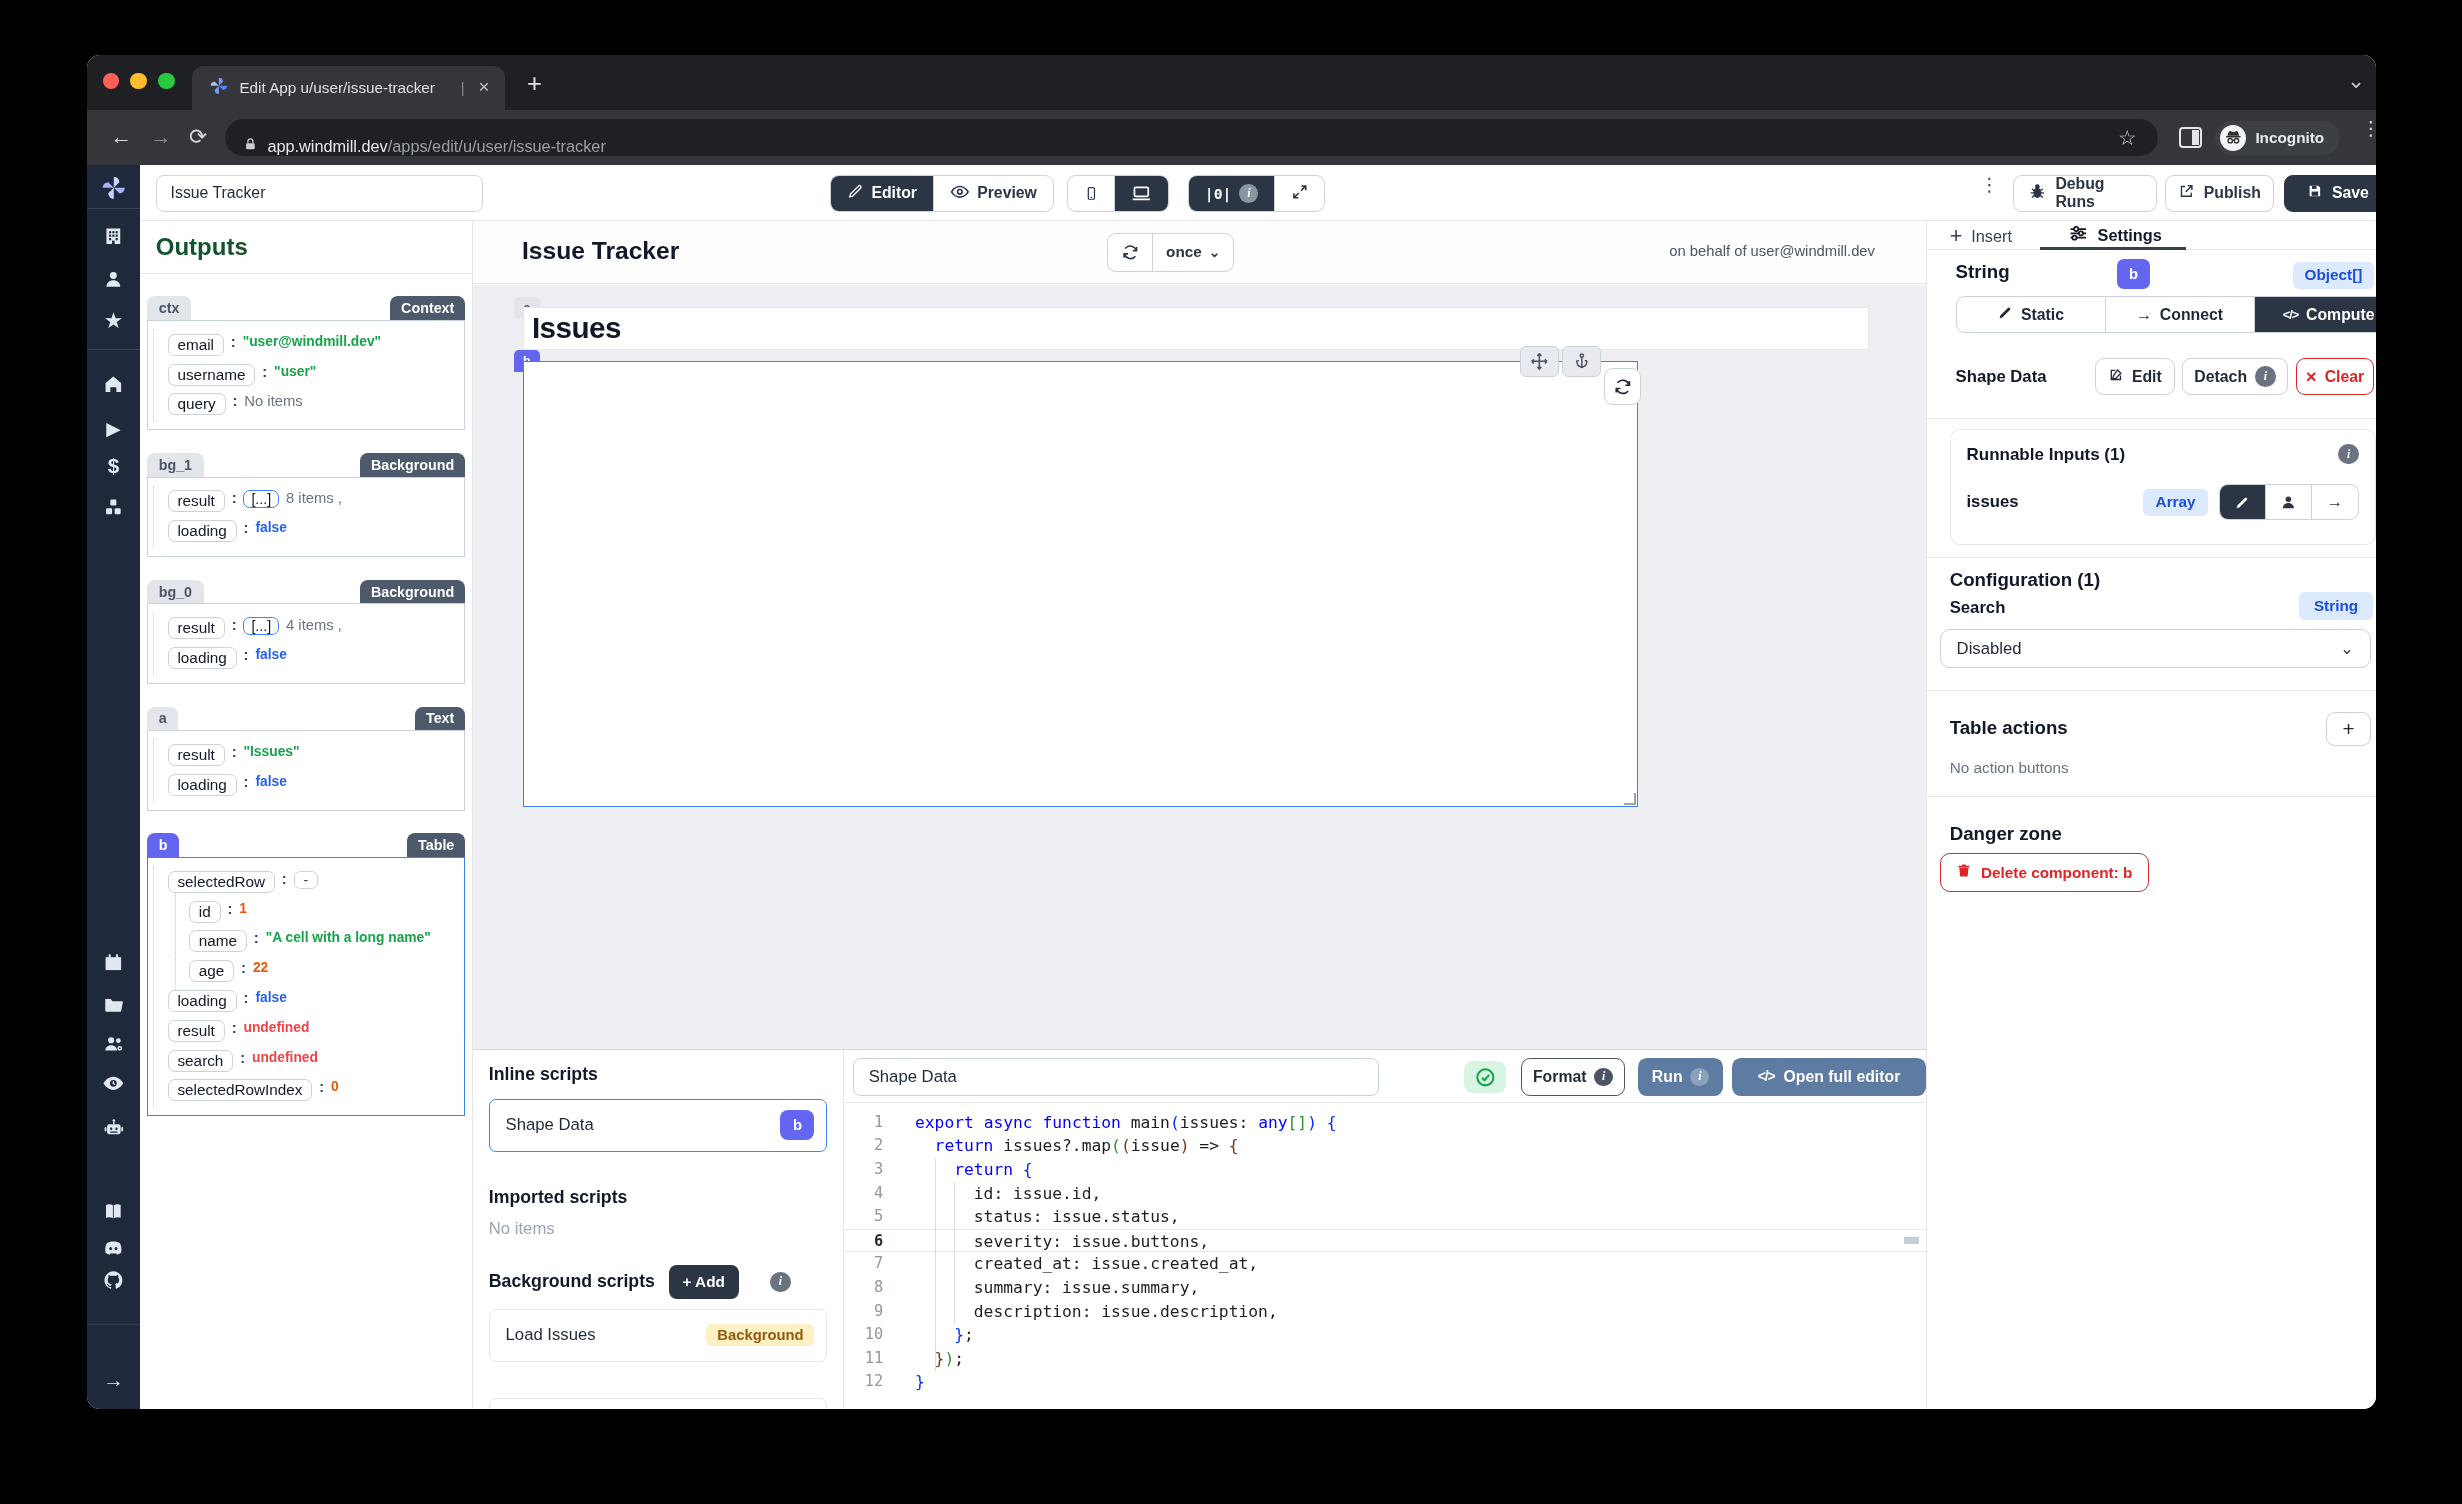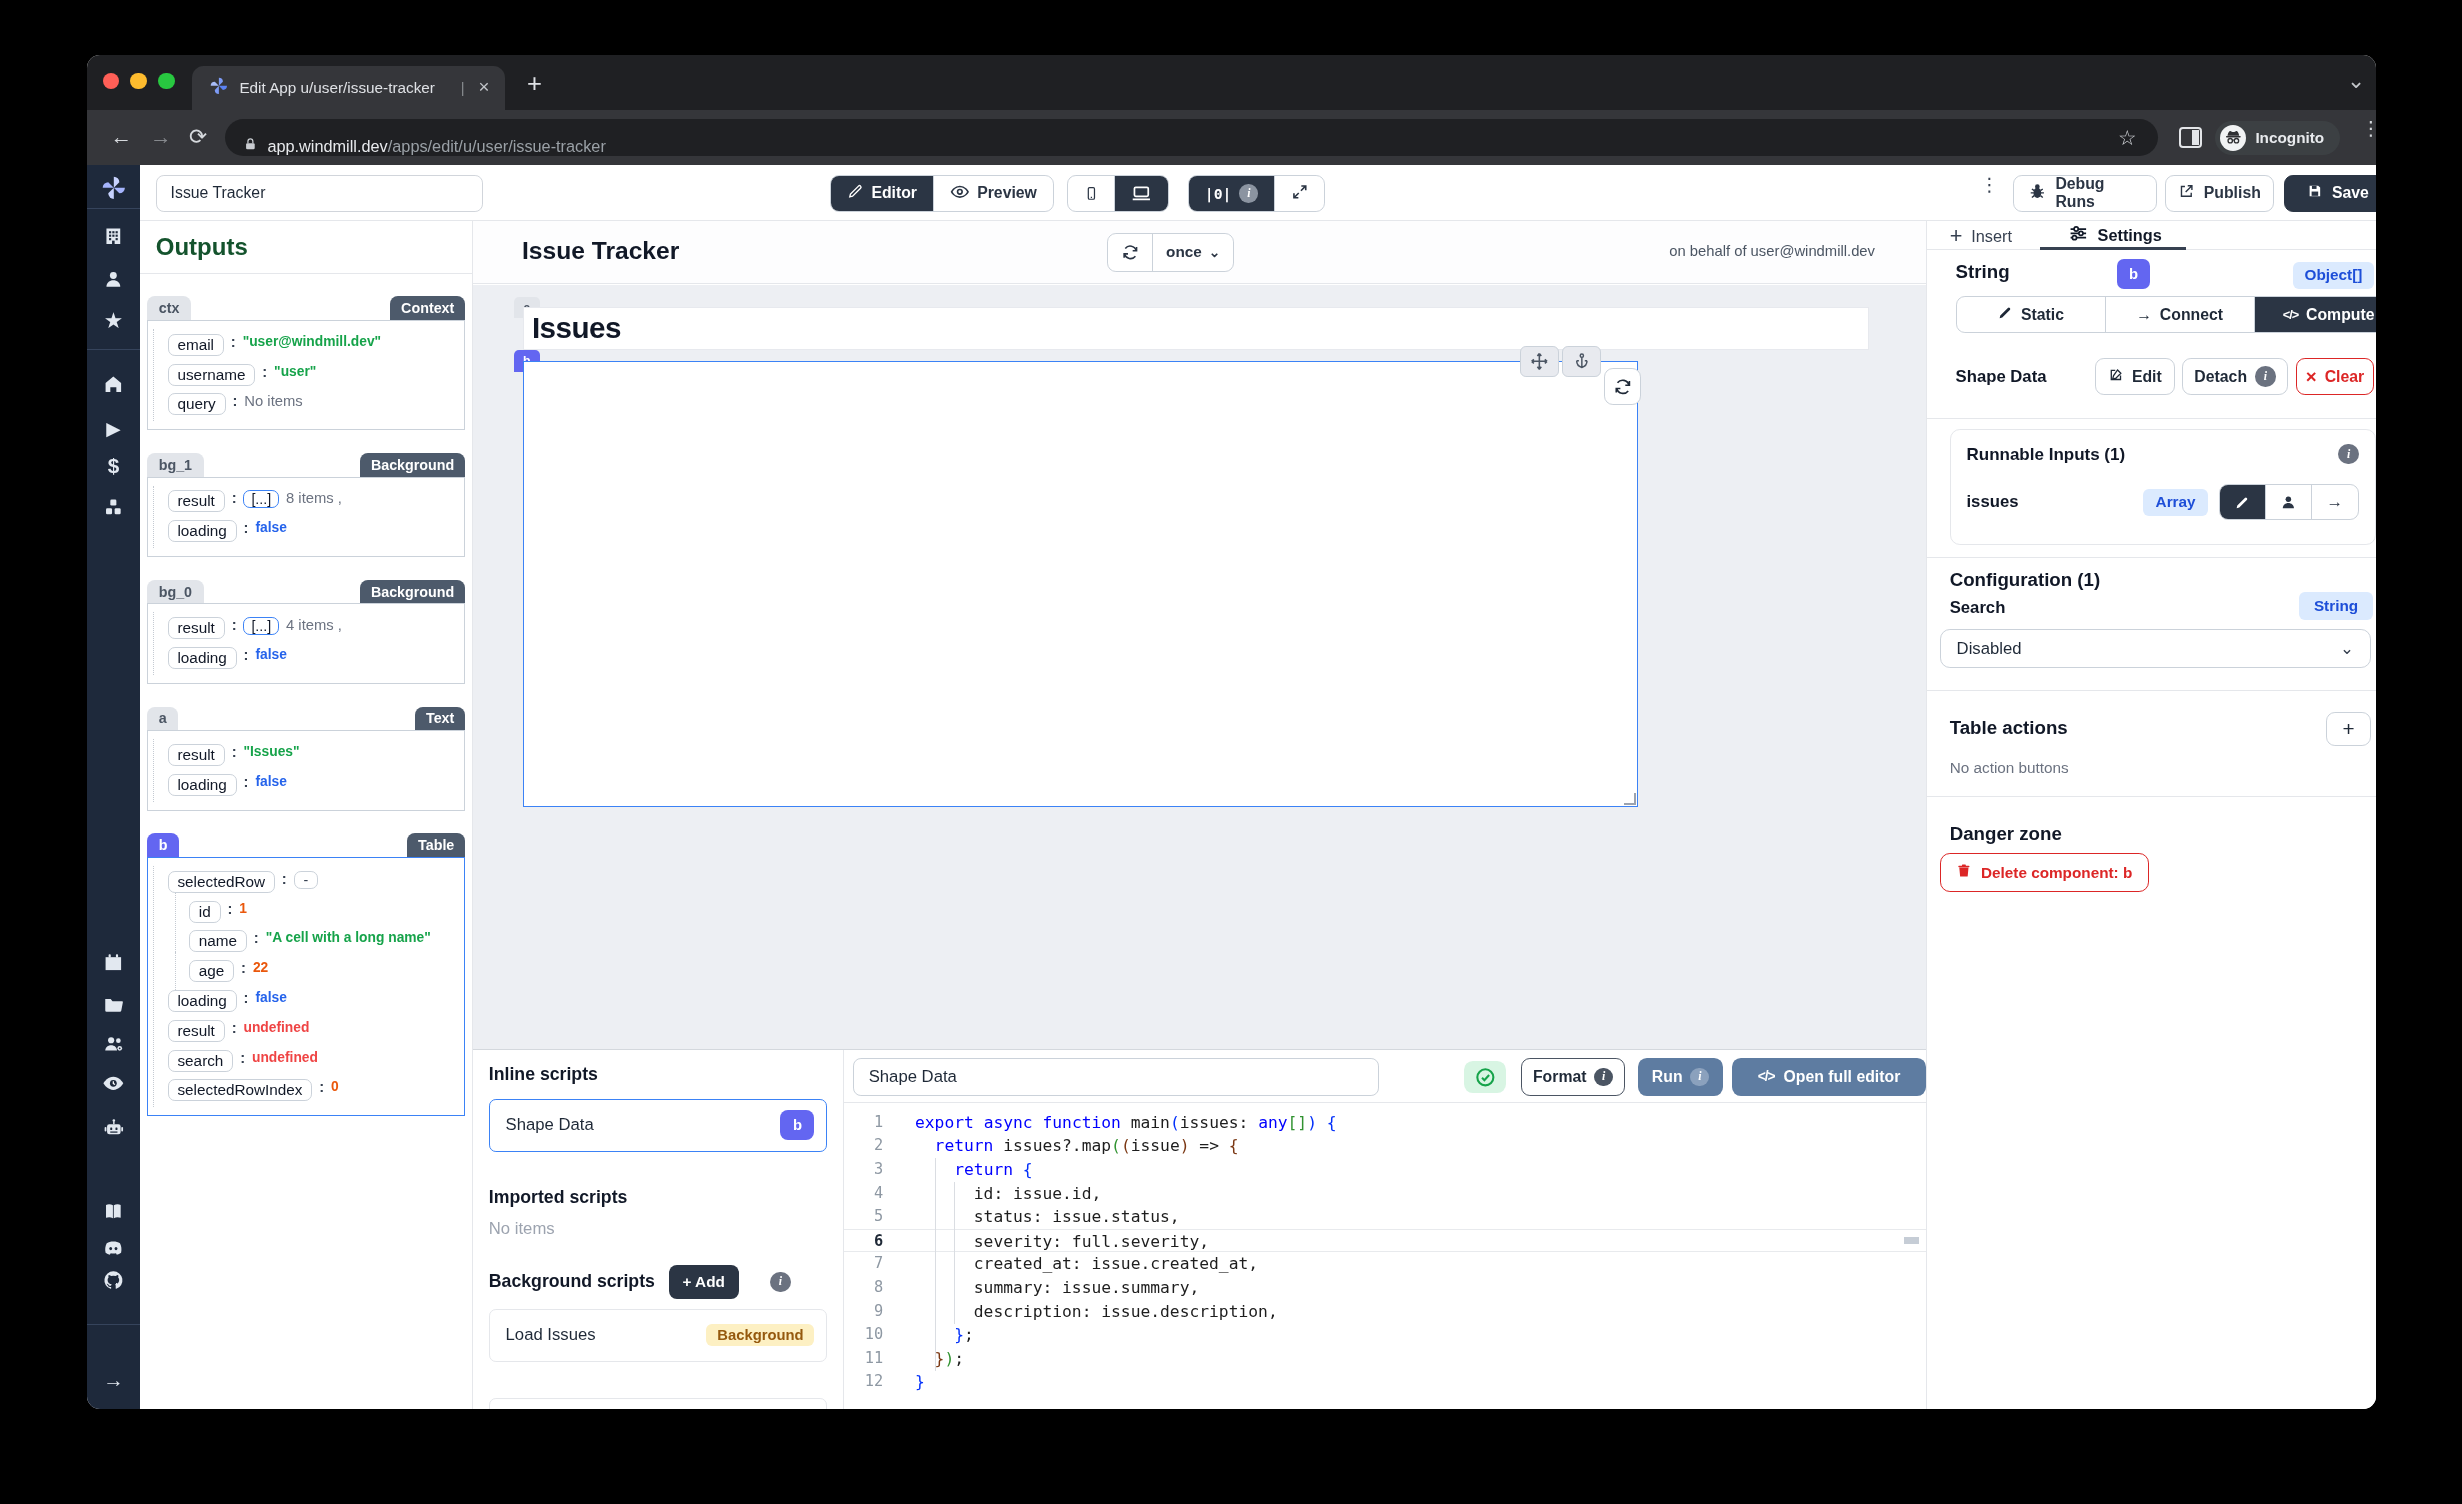--- a/index.html
+++ b/index.html
@@ -594,21 +594,21 @@
           <span>Open full editor</span>
         </div>
     </div>
     <div class="codearea" id="codearea">
       <div id="code-lines">
           <div class="cl"><span class="ln">1</span><span class="ct"><span class="k">export</span><span class="pl"> </span><span class="k">async</span><span class="pl"> </span><span class="k">function</span><span class="pl"> main</span><span class="b1">(</span><span class="pl">issues: </span><span class="k">any</span><span class="b2">[]</span><span class="b1">)</span><span class="pl"> </span><span class="b1">{</span></span></div>
           <div class="cl"><span class="ln">2</span><span class="ct"><span class="pl">  </span><span class="k">return</span><span class="pl"> issues?.map</span><span class="b2">(</span><span class="b3">(</span><span class="pl">issue</span><span class="b3">)</span><span class="pl"> =&gt; </span><span class="b3">{</span></span></div>
           <div class="cl"><span class="ln">3</span><span class="ct"><span class="pl">    </span><span class="k">return</span><span class="pl"> </span><span class="b1">{</span></span></div>
           <div class="cl"><span class="ln">4</span><span class="ct"><span class="pl">      id: issue.id,</span></span></div>
           <div class="cl"><span class="ln">5</span><span class="ct"><span class="pl">      status: issue.status,</span></span></div>
-          <div class="cl active"><span class="ln">6</span><span class="ct"><span class="pl">      severity: full.severity,</span></span></div>
+          <div class="cl active"><span class="ln">6</span><span class="ct"><span class="pl">      severity: issue.buttons,</span></span></div>
           <div class="cl"><span class="ln">7</span><span class="ct"><span class="pl">      created_at: issue.created_at,</span></span></div>
           <div class="cl"><span class="ln">8</span><span class="ct"><span class="pl">      summary: issue.summary,</span></span></div>
           <div class="cl"><span class="ln">9</span><span class="ct"><span class="pl">      description: issue.description,</span></span></div>
           <div class="cl"><span class="ln">10</span><span class="ct"><span class="pl">    </span><span class="b1">}</span><span class="pl">;</span></span></div>
           <div class="cl"><span class="ln">11</span><span class="ct"><span class="pl">  </span><span class="b3">}</span><span class="b2">)</span><span class="pl">;</span></span></div>
           <div class="cl"><span class="ln">12</span><span class="ct"><span class="b1">}</span></span></div>
         </div>
       <div class="guide" style="left:91px;top:55px;height:213px"></div>
       <div class="guide" style="left:110px;top:79px;height:142px"></div>
       <div class="ovmark" style="top:134px"></div>

